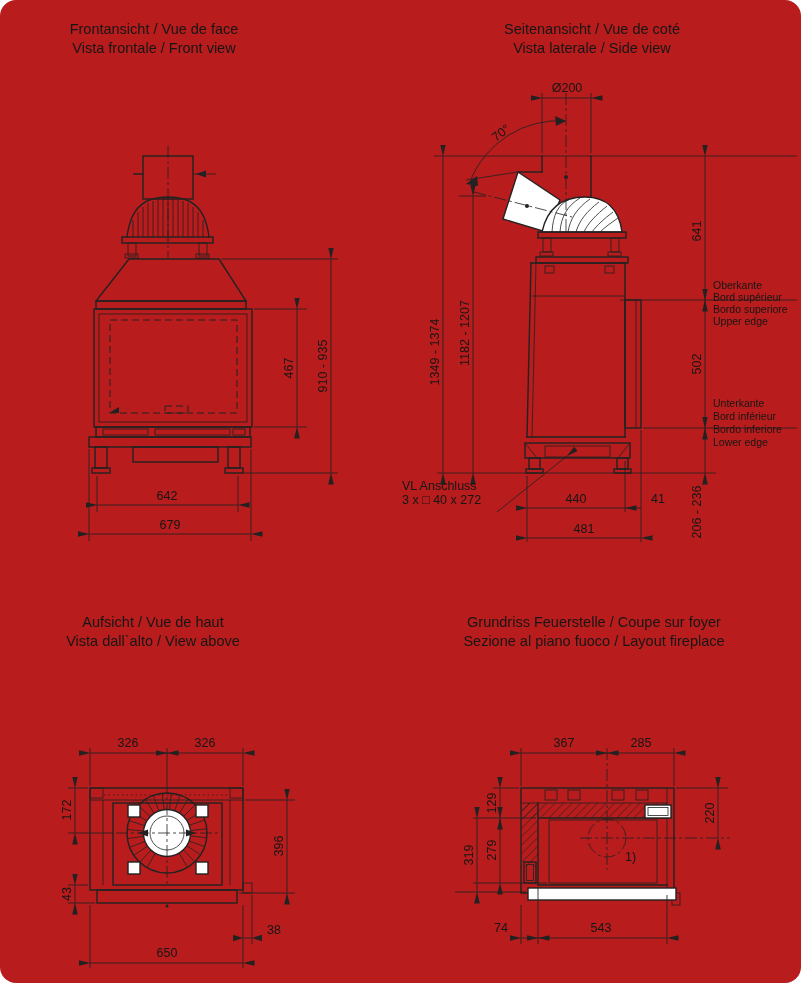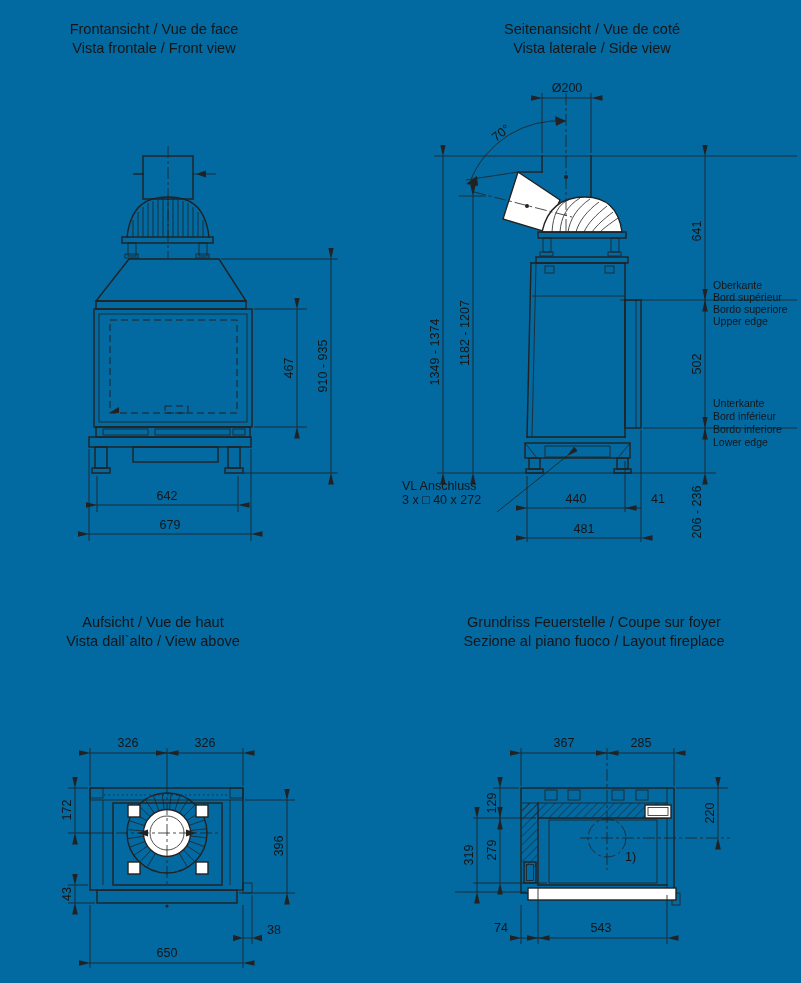--- a/index.html
+++ b/index.html
@@ -1,16 +1,16 @@
 <!DOCTYPE html>
 <html><head>
 <meta charset="utf-8">
 <style>
   html,body{margin:0;padding:0;background:#fff;}
-  .canvas{position:relative;width:801px;height:983px;background:#0369a1;overflow:hidden;}
+  .canvas{position:relative;width:801px;height:983px;background:#b91c1c;overflow:hidden;border-radius:16px;}
   svg{position:absolute;left:0;top:0;}
   .ln{fill:none;stroke:#222;stroke-width:1.4;stroke-linecap:square;}
   .lnf{fill:#ffffff;stroke:#222;stroke-width:1.4;}
   .thin{fill:none;stroke:#222;stroke-width:0.8;}
   .dim{fill:none;stroke:#222;stroke-width:0.85;}
   .cl{fill:none;stroke:#222;stroke-width:0.8;stroke-dasharray:12 3 3 3;}
   .dash{fill:none;stroke:#222;stroke-width:1;stroke-dasharray:7 4;}
   .dtt{fill:none;stroke:#222;stroke-width:0.8;stroke-dasharray:1.5 3;}
   .dot{fill:#222;stroke:none;}
   text{font-family:"Liberation Sans","DejaVu Sans",sans-serif;fill:#161616;}

